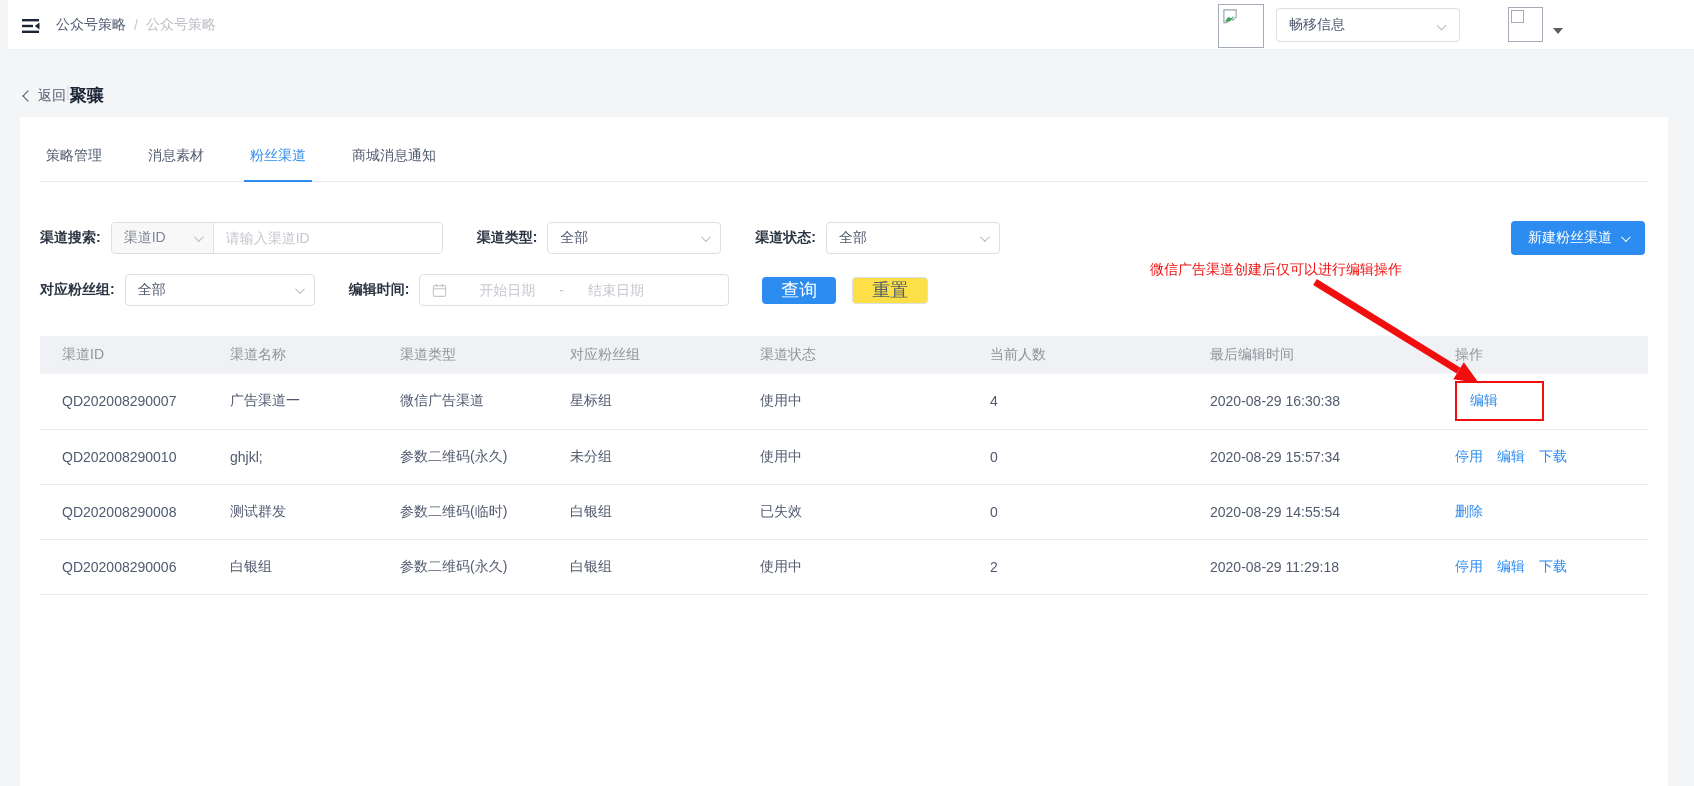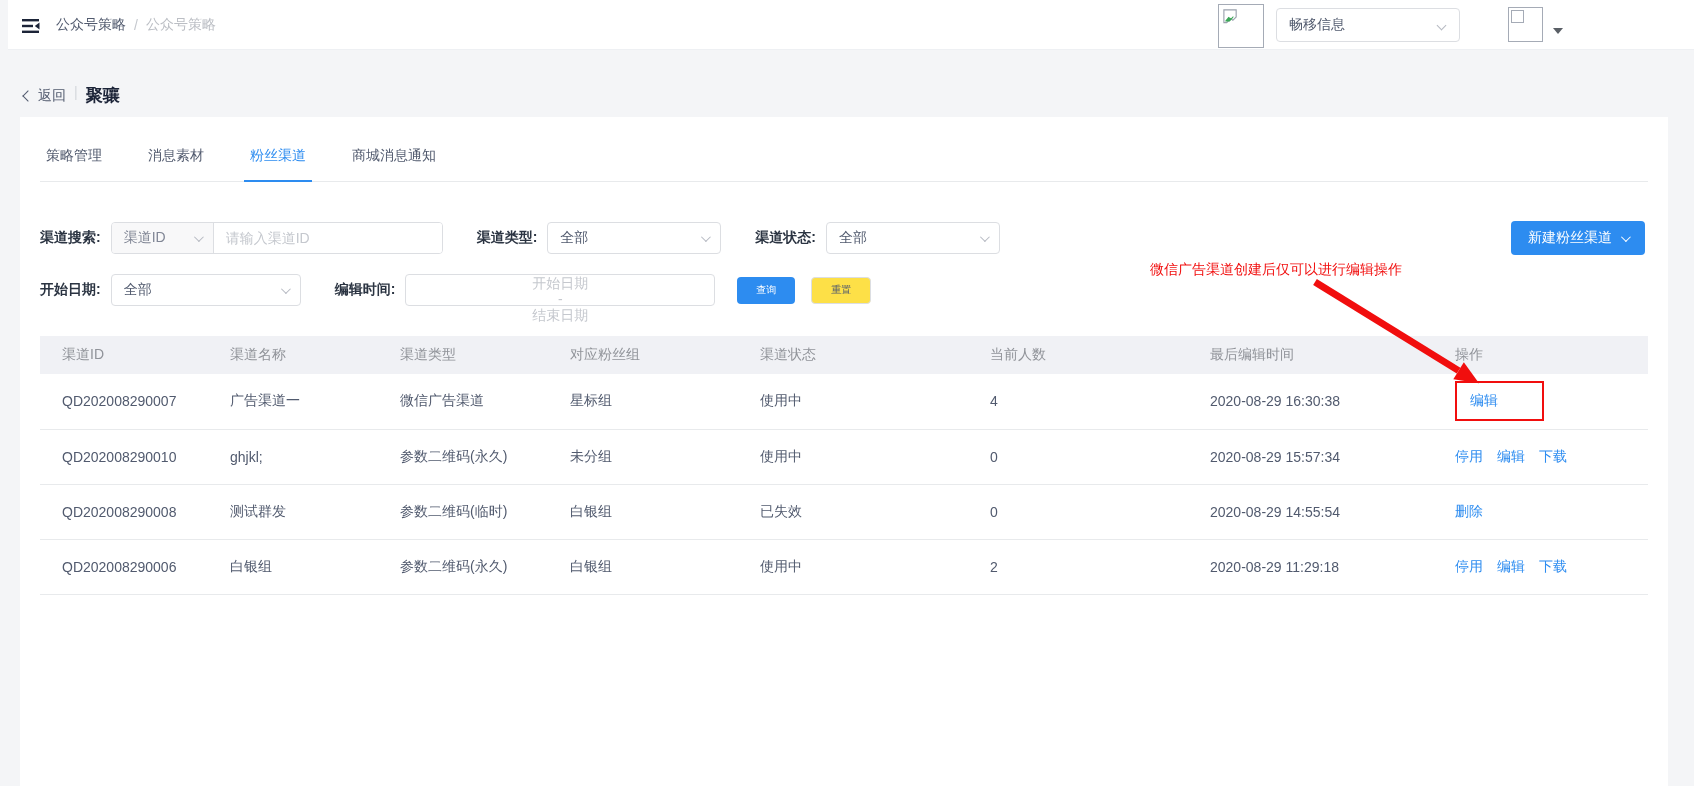--- a/index.html
+++ b/index.html
@@ -27,21 +27,21 @@
   .breadcrumb .sep{color:#c5c8ce;}
   .breadcrumb .current{color:#bbbec4;}
   .logo-box{position:absolute;left:1210px;top:4px;width:46px;height:44px;border:1px solid #a5abb6;background:#fff;}
   .logo-box svg{margin:3px;}
   .account-select{position:absolute;left:1268px;top:8px;width:184px;height:34px;border:1px solid var(--border);border-radius:4px;background:#fff;display:flex;align-items:center;padding:0 30px 0 12px;cursor:pointer;}
   .avatar-box{position:absolute;left:1500px;top:7px;width:35px;height:35px;border:1px solid #a5abb6;background:#fff;cursor:pointer;}
   .avatar-box .inner-square{position:absolute;left:2px;top:2px;width:13px;height:13px;border:1px solid #a5abb6;}
   .avatar-caret{position:absolute;left:1545px;top:28px;width:0;height:0;border-left:5px solid transparent;border-right:5px solid transparent;border-top:6px solid #5a5f66;cursor:pointer;}
 
   
-  .page-header{position:absolute;left:24px;top:84px;display:flex;gap:8px;}
+  .page-header{position:absolute;left:24px;top:84px;display:flex;}
   .back-link{display:flex;align-items:center;gap:6px;cursor:pointer;color:var(--text);}
   .chev-left{display:inline-block;width:8px;height:8px;border-left:1.6px solid #515a6e;border-bottom:1.6px solid #515a6e;transform:rotate(45deg);}
   .hdr-divider{color:#d3d7dd;}
   .page-title{font-size:17px;font-weight:bold;color:var(--heading);}
 
   
   .card{position:absolute;left:20px;right:26px;top:117px;bottom:0;background:#fff;padding:0 20px;}
 
   
   .tabs{display:flex;padding-top:30px;border-bottom:1px solid var(--divider);}
@@ -53,25 +53,25 @@
   .filter-row{display:flex;align-items:center;}
   .filter-row + .filter-row{margin-top:20px;}
   .f-label{font-weight:bold;color:#2b3442;margin-right:10px;white-space:nowrap;}
   .f-item{display:flex;align-items:center;margin-right:34px;}
   .sel{position:relative;height:32px;border:1px solid var(--border);border-radius:4px;background:#fff;display:flex;align-items:center;padding:0 28px 0 12px;cursor:pointer;color:var(--text);}
   .sel .chev,.addon .chev{position:absolute;right:12px;top:12px;width:7px;height:7px;border-right:1.5px solid #b6bac2;border-bottom:1.5px solid #b6bac2;transform:rotate(45deg) translateY(-2px);}
   .input-group{display:flex;height:32px;border:1px solid var(--border);border-radius:4px;overflow:hidden;background:#fff;}
   .addon{position:relative;width:102px;background:#f8f8f9;border-right:1px solid var(--border);display:flex;align-items:center;padding:0 26px 0 12px;color:#808695;cursor:pointer;}
   .input-group input{border:none;outline:none;width:228px;padding:0 12px;font-size:14px;color:var(--text);font-family:Liberation Sans, sans-serif;}
   .input-group input::placeholder{color:var(--placeholder);}
-  .date-range{display:flex;align-items:center;height:32px;width:310px;border:1px solid var(--border);border-radius:4px;background:#fff;padding:0 8px;cursor:pointer;flex-direction:column;}
+  .date-range{display:flex;align-items:center;height:32px;width:310px;border:1px solid var(--border);border-radius:4px;background:#fff;padding:0 8px;cursor:pointer;}
   .date-range input{border:none;outline:none;width:104px;text-align:center;font-size:14px;font-family:inherit;color:var(--text);}
   .date-range input::placeholder{color:var(--placeholder);}
   .date-range .dash{color:var(--placeholder);}
-  .btn{height:27px;border-radius:4px;border:none;font-size:10px;font-family:inherit;cursor:pointer;padding:0 19px;}
+  .btn{height:27px;border-radius:4px;border:none;font-size:18px;font-family:inherit;cursor:pointer;padding:0 19px;}
   .btn-primary{background:var(--primary);color:#fff;}
   .btn-plain{background:#fde047;border:1px solid var(--border);color:var(--text);margin-left:16px;}
   .btn-search{margin-left:18px;}
   .create-btn{position:absolute;right:3px;top:-1px;height:34px;display:flex;align-items:center;gap:9px;background:var(--primary);color:#fff;border:none;border-radius:4px;padding:0 17px;font-size:14px;font-family:inherit;cursor:pointer;}
   .chev-white{display:inline-block;width:7px;height:7px;border-right:1.6px solid #fff;border-bottom:1.6px solid #fff;transform:rotate(45deg) translateY(-2px);}
 
   
   table{width:100%;border-collapse:collapse;table-layout:fixed;margin-top:30px;}
   thead th{background:var(--header-bg);color:var(--muted);font-weight:normal;text-align:left;height:38px;padding-left:22px;font-size:14px;}
   tbody td{height:55px;border-bottom:1px solid var(--divider);padding-left:22px;color:var(--text);font-size:14px;}
@@ -159,27 +159,27 @@
           <span class="f-label">渠道状态:</span>
           <div class="sel" style="width:174px">
             <span>全部</span>
             <span class="chev"></span>
           </div>
         </div>
       </div>
 
       <div class="filter-row">
         <div class="f-item">
-          <span class="f-label">开始日期:</span>
+          <span class="f-label">对应粉丝组:</span>
           <div class="sel" style="width:190px">
             <span>全部</span>
             <span class="chev"></span>
           </div>
         </div>
-        <div class="f-item" style="margin-right:4px">
+        <div class="f-item" style="margin-right:15px">
           <span class="f-label">编辑时间:</span>
           <div class="date-range">
             <svg width="15" height="15" viewBox="0 0 16 16" style="margin:0 8px 0 4px">
               <rect x="1.5" y="2.8" width="13" height="11.5" rx="1.2" fill="none" stroke="#c5c8ce" stroke-width="1.2"></rect>
               <line x1="1.5" y1="6.2" x2="14.5" y2="6.2" stroke="#c5c8ce" stroke-width="1.2"></line>
               <line x1="4.8" y1="1" x2="4.8" y2="4" stroke="#c5c8ce" stroke-width="1.2"></line>
               <line x1="11.2" y1="1" x2="11.2" y2="4" stroke="#c5c8ce" stroke-width="1.2"></line>
             </svg>
             <input type="text" placeholder="开始日期" style="">
             <span class="dash">-</span>

